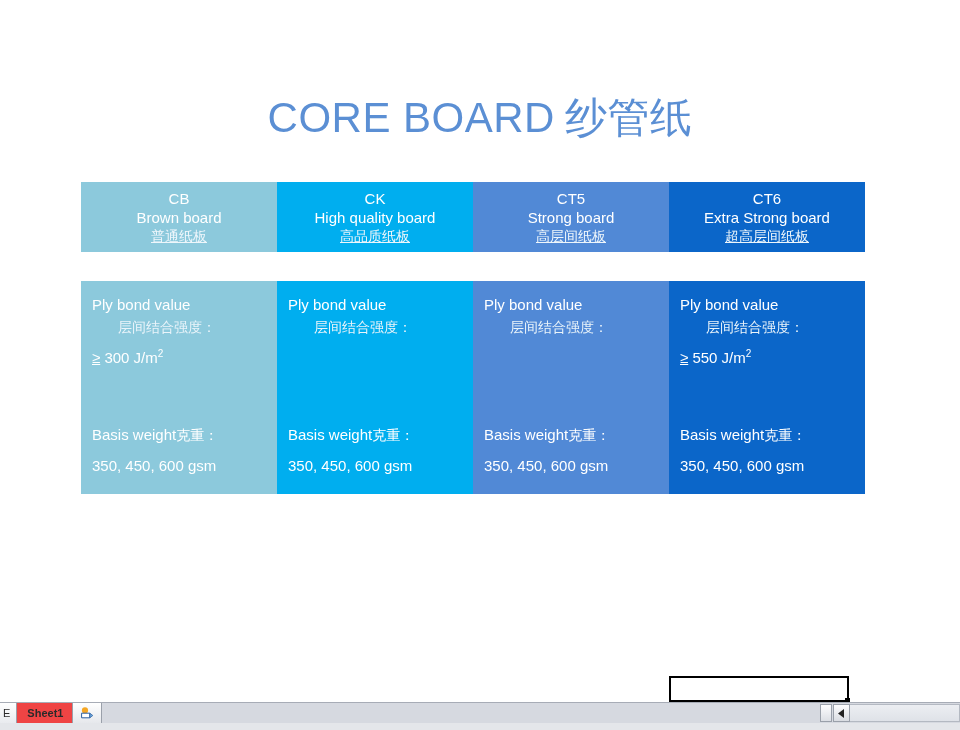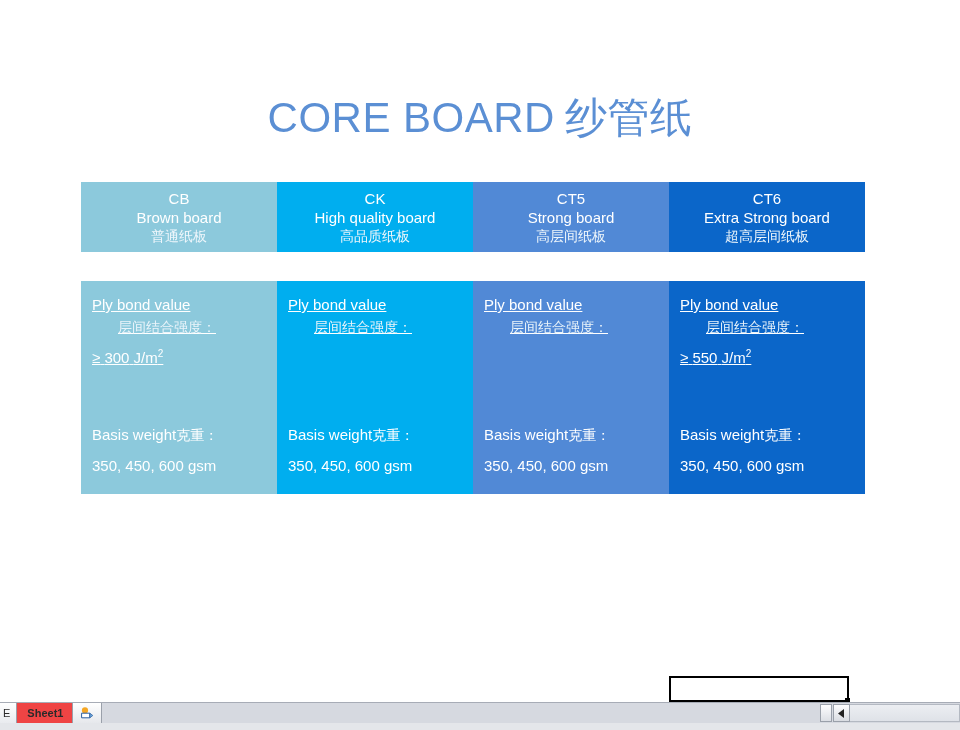--- a/index.html
+++ b/index.html
@@ -67,40 +67,40 @@
   }
   .header-cell .code {
     font-size: 15px;
   }
   .header-cell .en {
     font-size: 15px;
   }
   .header-cell .zh {
     font-size: 14px;
     color: #eef6fb;
+    text-decoration: underline;
   }
 
   .row-gap {
     height: 29px;
     width: 784px;
     background: #ffffff;
   }
 
   .body-row {
     display: flex;
     width: 784px;
     height: 213px;
   }
   .body-cell {
     flex: 1 1 0;
     position: relative;
     color: #ffffff;
     padding: 13px 0 0 11px;
     box-sizing: border-box;
-    text-decoration: underline;
   }
   .body-cell .line-en {
     font-size: 15px;
     line-height: 22px;
     white-space: nowrap;
   }
   .body-cell .line-zh {
     font-size: 14px;
     line-height: 22px;
     color: #eaf4fa;

